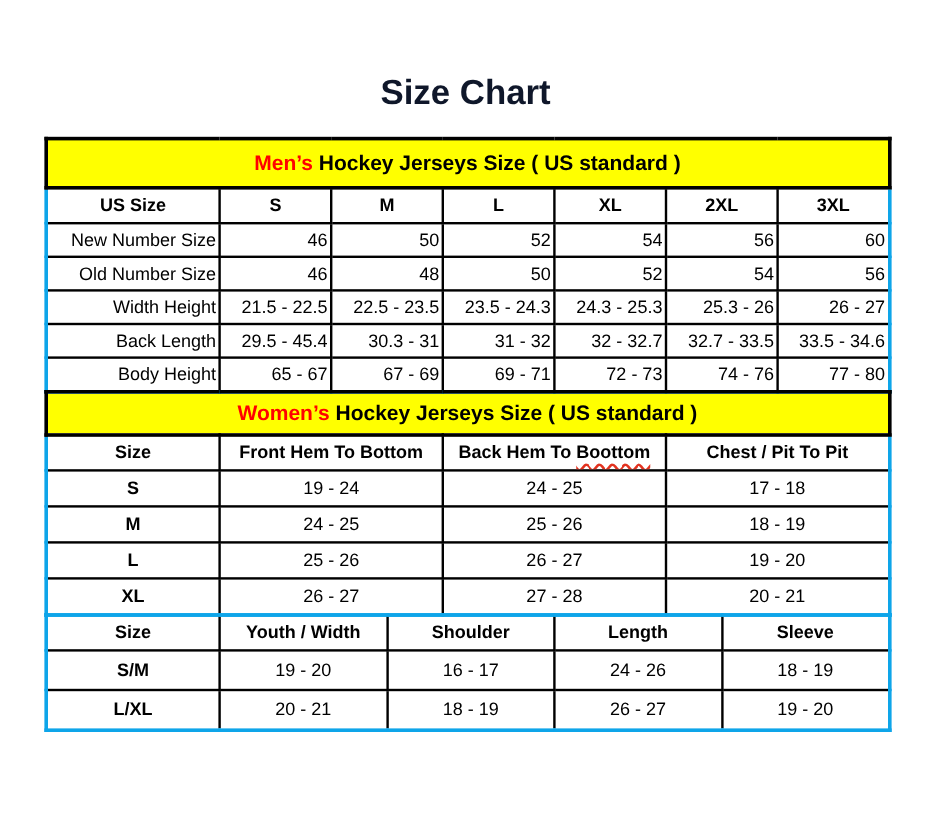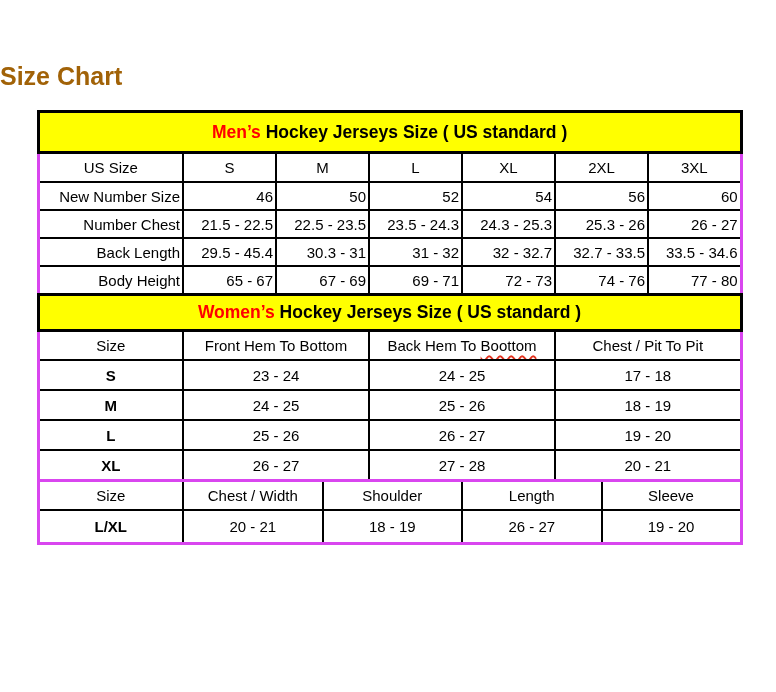--- a/index.html
+++ b/index.html
@@ -3,41 +3,41 @@
 <meta charset="utf-8">
 <style>
   html,body{margin:0;padding:0;}
   body{
     width:776px;height:692px;background:#ffffff;color:#000;
     font-family:"Liberation Sans", sans-serif;
     -webkit-font-smoothing:antialiased;
   }
   .page{position:relative;width:776px;height:692px;overflow:hidden;}
   .page-title{
-    padding-top:62px;margin:0;text-align:left;
-    font-size:25px;font-weight:700;color:#a16207;
+    padding-top:62px;margin:0;text-align:center;
+    font-size:29px;font-weight:700;color:#0f172a;
   }
   .chart{width:703px;margin:19px auto 0;}
   table.sec{
     border-collapse:collapse;table-layout:fixed;width:703px;
-    border:3px solid #d946ef;
+    border:3px solid #0ea5e9;
   }
   table.sec + table.sec{margin-top:-3px;}
   td,th{
     border:2px solid #000;text-align:center;vertical-align:middle;
     font-size:15px;padding:2px;overflow:hidden;white-space:nowrap;
   }
   tr.band td{
     background:#FFFF00;font-weight:700;font-size:17.5px;
     border:3px solid #000;
   }
   .mens   tr.band td{height:34px;}
   .womens tr.band td{height:29px;margin-top:32px;}
   .youth  tr.band td{height:26px;}
-  tr.head th{font-weight:400;height:23px;text-align:center;}
+  tr.head th{font-weight:700;height:23px;text-align:center;}
   .mens   tr.data td{height:22px;text-align:right;}
   .womens tr.data td{height:24px;}
   .youth  tr.data td{height:27px;}
   .mens   td.lab{font-weight:400;}
   .womens td.lab,.youth td.lab{font-weight:700;}
   .red{color:#FF0000;}
   .misspelled{
     text-decoration-line:underline;
     text-decoration-style:wavy;
     text-decoration-color:#E2321F;
@@ -87,21 +87,30 @@
       <tr class="data">
         <td class="lab">New Number Size</td>
         <td>46</td>
         <td>50</td>
         <td>52</td>
         <td>54</td>
         <td>56</td>
         <td>60</td>
       </tr>
       <tr class="data">
-        <td class="lab">Number Chest</td>
+        <td class="lab">Old Number Size</td>
+        <td>46</td>
+        <td>48</td>
+        <td>50</td>
+        <td>52</td>
+        <td>54</td>
+        <td>56</td>
+      </tr>
+      <tr class="data">
+        <td class="lab">Width Height</td>
         <td>21.5 - 22.5</td>
         <td>22.5 - 23.5</td>
         <td>23.5 - 24.3</td>
         <td>24.3 - 25.3</td>
         <td>25.3 - 26</td>
         <td>26 - 27</td>
       </tr>
       <tr class="data">
         <td class="lab">Back Length</td>
         <td>29.5 - 45.4</td>
@@ -137,21 +146,21 @@
         </td>
       </tr>
       <tr class="head">
         <th>Size</th>
         <th>Front Hem To Bottom</th>
         <th><span>Back Hem To </span><span class="misspelled">Boottom</span></th>
         <th>Chest / Pit To Pit</th>
       </tr>
       <tr class="data">
         <td class="lab">S</td>
-        <td>23 - 24</td>
+        <td>19 - 24</td>
         <td>24 - 25</td>
         <td>17 - 18</td>
       </tr>
       <tr class="data">
         <td class="lab">M</td>
         <td>24 - 25</td>
         <td>25 - 26</td>
         <td>18 - 19</td>
       </tr>
       <tr class="data">
@@ -173,26 +182,33 @@
       <colgroup>
         <col class="c-label">
           <col class="c-val">
           <col class="c-val">
           <col class="c-val">
           <col class="c-val">
       </colgroup>
       <tbody>
       <tr class="head">
         <th>Size</th>
-        <th>Chest / Width</th>
+        <th>Youth / Width</th>
         <th>Shoulder</th>
         <th>Length</th>
         <th>Sleeve</th>
       </tr>
       <tr class="data">
+        <td class="lab">S/M</td>
+        <td>19 - 20</td>
+        <td>16 - 17</td>
+        <td>24 - 26</td>
+        <td>18 - 19</td>
+      </tr>
+      <tr class="data">
         <td class="lab">L/XL</td>
         <td>20 - 21</td>
         <td>18 - 19</td>
         <td>26 - 27</td>
         <td>19 - 20</td>
       </tr>
     </tbody>
       </table>
 
   </div>

